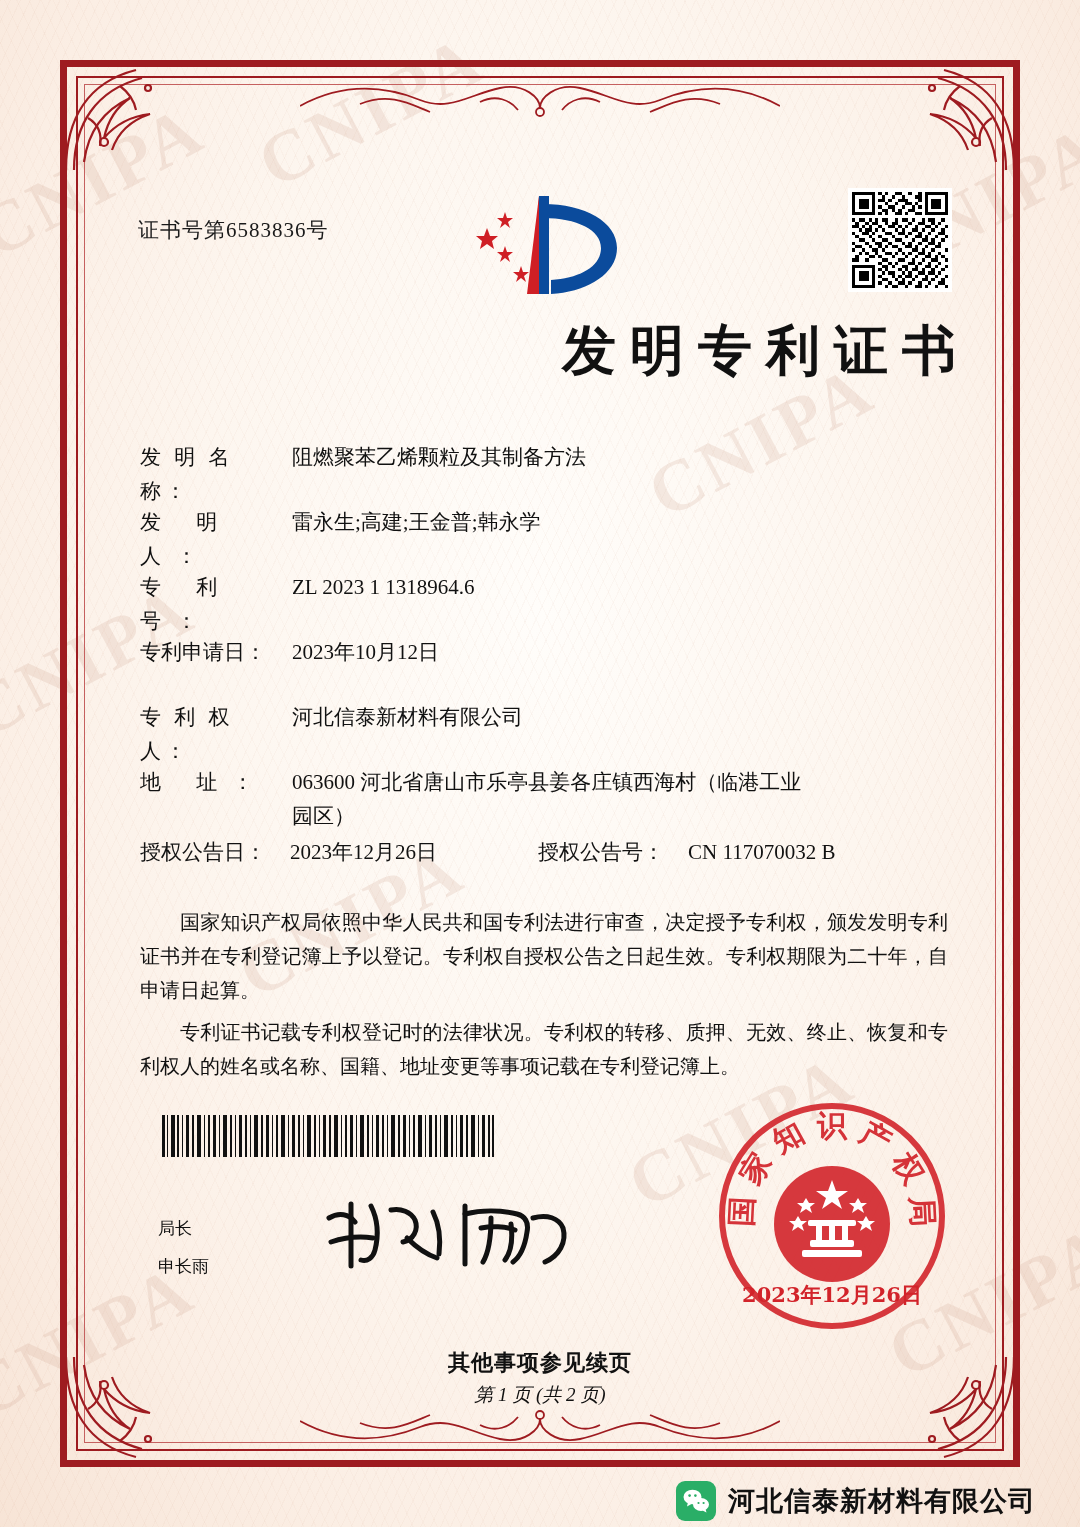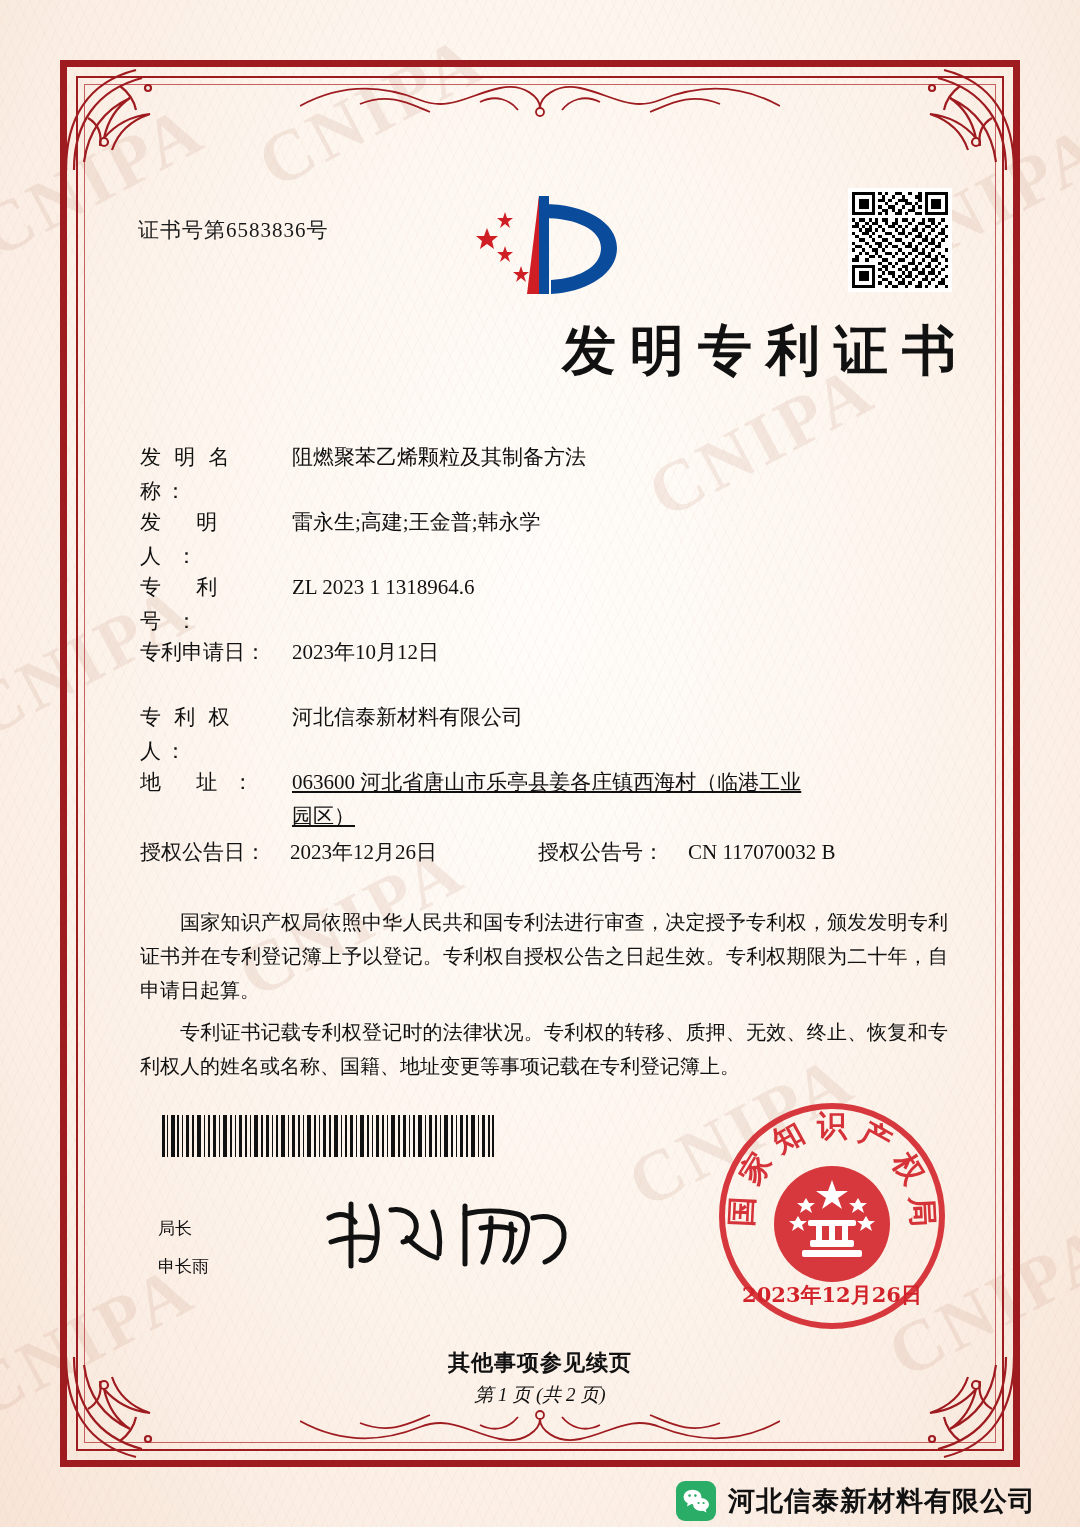--- a/index.html
+++ b/index.html
@@ -602,21 +602,21 @@
 
     <div class="field" id="row-appdate">
       <span class="lbl">专利申请日：</span><span class="val">2023年10月12日</span>
     </div>
 
     <div class="field" id="row-owner">
       <span class="lbl lbl-sp1">专 利 权 人：</span><span class="val">河北信泰新材料有限公司</span>
     </div>
 
     <div class="field" id="row-addr">
-      <span class="lbl lbl-sp3">地 址：</span><span class="val" style="max-width:520px;text-decoration:underline;">063600 河北省唐山市乐亭县姜各庄镇西海村（临港工业园区）</span>
+      <span class="lbl lbl-sp3">地 址：</span><span class="val" style="max-width:520px;">063600 河北省唐山市乐亭县姜各庄镇西海村（临港工业园区）</span>
     </div>
 
     <div class="field" id="row-grant">
       <span class="half-a">
         <span class="lbl" style="width:150px;">授权公告日：</span><span>2023年12月26日</span>
       </span>
       <span class="half-b">
         <span class="lbl" style="width:150px;">授权公告号：</span><span>CN 117070032 B</span>
       </span>
     </div>

